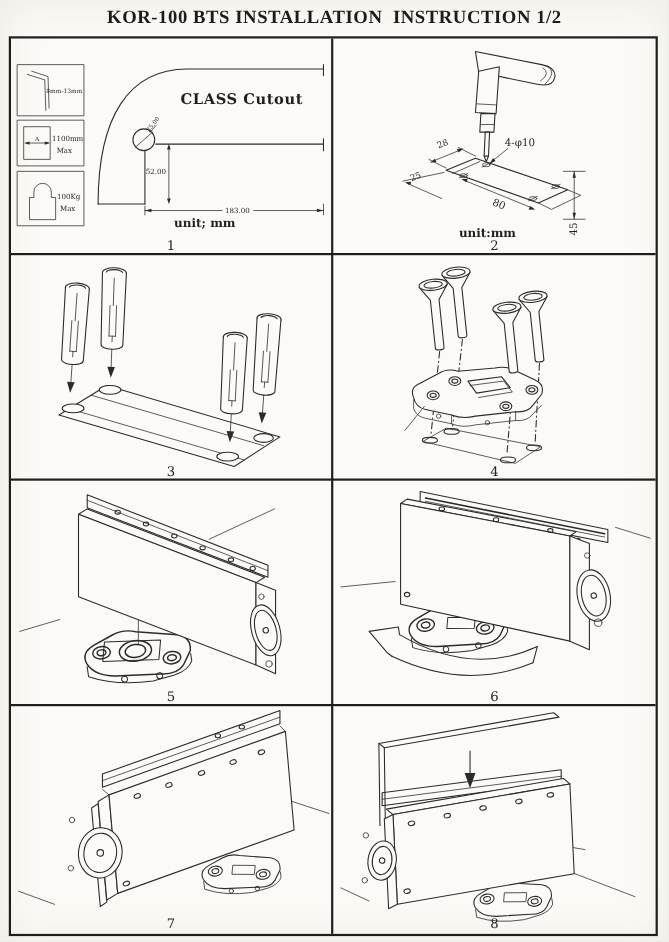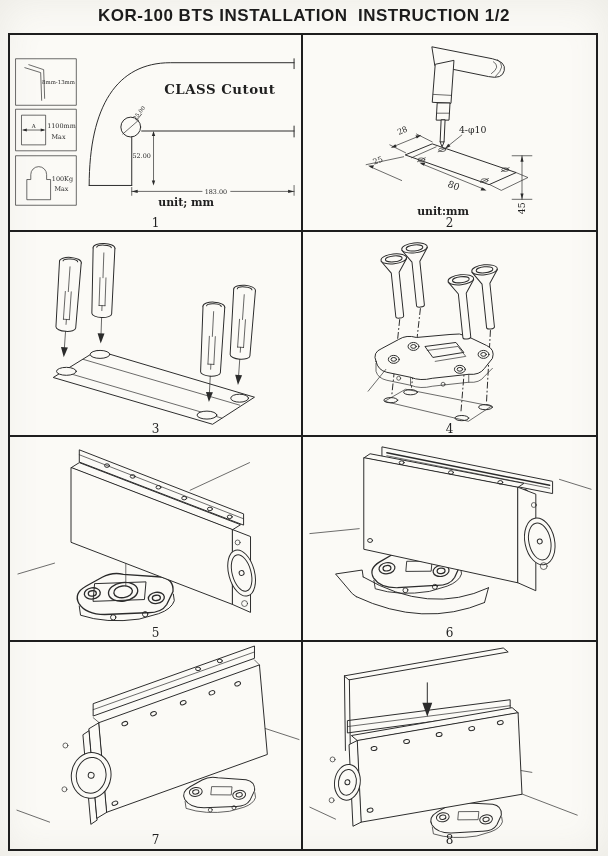--- a/index.html
+++ b/index.html
@@ -1,20 +1,20 @@
 <!DOCTYPE html>
 <html><head>
 <meta charset="utf-8">
 <style>
   html,body{margin:0;padding:0;}
   body{width:608px;height:856px;background:#e9e9e7;font-family:"Liberation Sans",sans-serif;}
   .page{position:relative;width:608px;height:856px;background:#fbfaf6;overflow:hidden;
         box-shadow:inset 0 0 40px rgba(120,120,110,.12);}
   .title{position:absolute;top:6px;left:0;width:608px;text-align:center;margin:0;
-         font-family:Liberation Sans, sans-serif;font-weight:bold;font-size:17px;
+         font-family:Liberation Serif, serif;font-weight:bold;font-size:17px;
          color:#1c1c1c;letter-spacing:.5px;white-space:pre;}
   .grid{position:absolute;left:8px;top:33px;width:586px;height:814px;border:2px solid #1e1e1e;}
   .vdiv{position:absolute;left:291px;top:0;width:2px;height:100%;background:#1e1e1e;}
   .hdiv{position:absolute;left:0;width:100%;height:2px;background:#1e1e1e;}
   .cell{position:absolute;overflow:hidden;}
   .cell svg{display:block;width:100%;height:100%;}
   .num{position:absolute;bottom:0px;left:0;width:100%;text-align:center;
        font-family:"DejaVu Serif",serif;font-size:12px;color:#222;}
   
   .cell path,.cell ellipse,.cell circle,.cell rect,.cell line,.cell polyline

